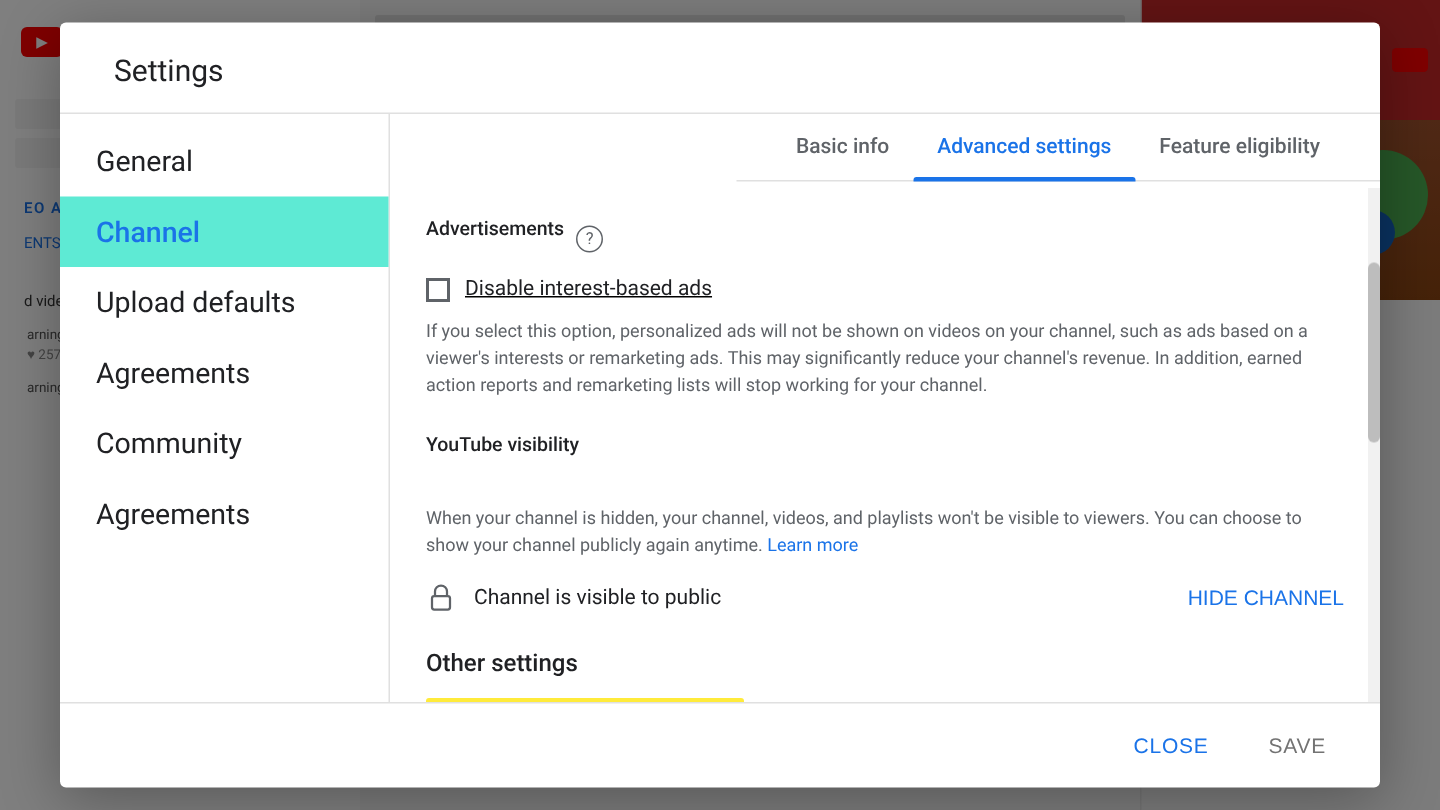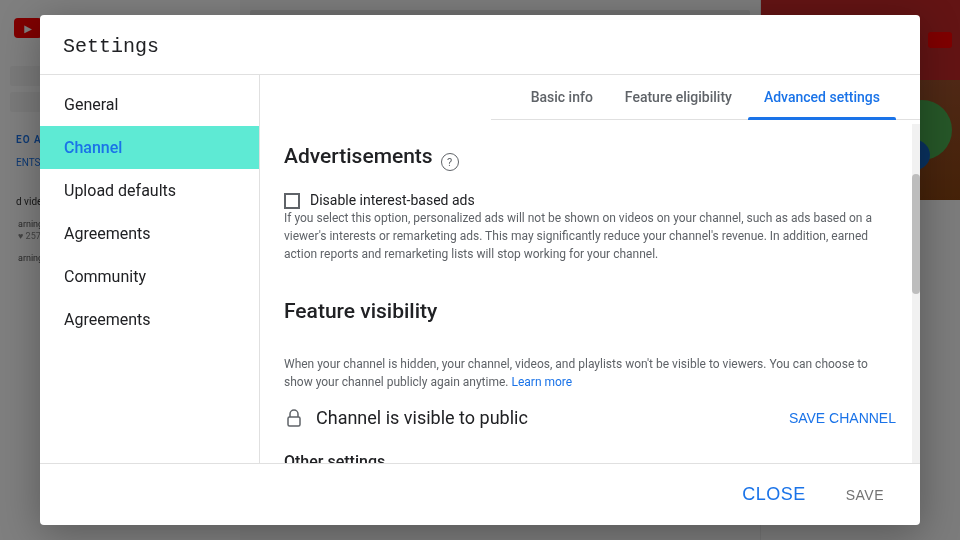--- a/index.html
+++ b/index.html
@@ -85,24 +85,23 @@
       width: 880px;
       height: 510px;
       border-radius: 4px;
       box-shadow: 0 8px 40px rgba(0,0,0,0.3);
       display: flex;
       flex-direction: column;
       overflow: hidden;
     }
 
     .dialog-header {
-      padding: 20px 23px 16px;
+      padding: 20px 36px 16px;
       border-bottom: 1px solid #e0e0e0;
       flex-shrink: 0;
-      font-family: Liberation Mono, monospace;
     }
 
     .dialog-title {
       font-size: 20px;
       font-weight: 400;
       color: #202124;
     }
 
     .dialog-body {
       display: flex;
@@ -114,21 +113,21 @@
     .settings-sidebar {
       width: 220px;
       border-right: 1px solid #e0e0e0;
       padding: 8px 0;
       flex-shrink: 0;
     }
 
     .sidebar-item {
       padding: 12px 24px;
       cursor: pointer;
-      font-size: 16px;
+      font-size: 19px;
       color: #202124;
       font-weight: 400;
     }
 
     .sidebar-item.active {
       background: #5eead4;
       color: #1a73e8;
       font-weight: 500;
     }
 
@@ -206,21 +205,21 @@
       top: 50px;
       right: 0;
       width: 8px;
       height: 120px;
       background: #bdbdbd;
       border-radius: 4px;
     }
 
     
     .section-title {
-      font-size: 21px;
+      font-size: 13px;
       font-weight: 500;
       color: #202124;
       margin-bottom: 12px;
     }
 
     .section-title-row {
       display: flex;
       align-items: center;
       gap: 8px;
       margin-bottom: 12px;
@@ -237,40 +236,42 @@
       font-size: 11px;
       color: #5f6368;
       cursor: pointer;
       flex-shrink: 0;
     }
 
     .checkbox-row {
       display: flex;
       align-items: flex-start;
       gap: 10px;
+      margin-bottom: 10px;
+      text-decoration: underline;
     }
 
     .checkbox {
       width: 16px;
       height: 16px;
       border: 2px solid #5f6368;
       flex-shrink: 0;
       margin-top: 1px;
     }
 
     .checkbox-label {
       font-size: 14px;
       color: #202124;
     }
 
     .description-text {
       font-size: 12px;
       color: #5f6368;
       line-height: 1.5;
-      margin-bottom: 36px;
+      margin-bottom: 24px;
     }
 
     .section-divider {
       margin-bottom: 20px;
     }
 
     
     .visibility-description {
       font-size: 12px;
       color: #5f6368;
@@ -300,21 +301,21 @@
 
     .lock-icon-wrap {
       width: 20px;
       height: 20px;
       display: flex;
       align-items: center;
       justify-content: center;
     }
 
     .visibility-text {
-      font-size: 18px;
+      font-size: 14px;
       color: #202124;
     }
 
     .hide-channel-btn {
       font-size: 14px;
       font-weight: 500;
       color: #1a73e8;
       cursor: pointer;
       background: none;
       border: none;
@@ -358,21 +359,21 @@
       align-items: center;
       padding: 12px 20px;
       border-top: 1px solid #e0e0e0;
       gap: 8px;
       flex-shrink: 0;
     }
 
     .btn-text {
       background: none;
       border: none;
-      font-size: 18px;
+      font-size: 14px;
       font-weight: 500;
       color: #1a73e8;
       cursor: pointer;
       padding: 8px 16px;
       border-radius: 4px;
       text-transform: uppercase;
       letter-spacing: 0.5px;
     }
 
     .btn-save {
@@ -485,55 +486,55 @@
         <div class="sidebar-item">Upload defaults</div>
         <div class="sidebar-item">Agreements</div>
         <div class="sidebar-item">Community</div>
         <div class="sidebar-item">Agreements</div>
       </div>
 
       <div class="settings-main">
 
         <div class="tabs-bar">
           <div class="tab">Basic info</div>
+          <div class="tab active">Advanced settings</div>
           <div class="tab">Feature eligibility</div>
-          <div class="tab active">Advanced settings</div>
         </div>
 
         <div class="settings-content">
 
           <div class="section-divider">
             <div class="section-title-row">
               <span class="section-title">Advertisements</span>
               <div class="help-icon">?</div>
             </div>
             <div class="checkbox-row">
               <div class="checkbox"></div>
               <span class="checkbox-label">Disable interest-based ads</span>
             </div>
             <p class="description-text">If you select this option, personalized ads will not be shown on videos on your channel, such as ads based on a viewer's interests or remarketing ads. This may significantly reduce your channel's revenue. In addition, earned action reports and remarketing lists will stop working for your channel.</p>
           </div>
 
           <div class="section-divider">
-            <div class="section-title">Feature visibility</div>
+            <div class="section-title">YouTube visibility</div>
             <p class="visibility-description">
               <span>When your channel is hidden, your channel, videos, and playlists won't be visible to viewers. You can choose to show your channel publicly again anytime.</span>
               <a class="learn-more">Learn more</a>
             </p>
             <div class="visibility-row">
               <div class="visibility-left">
                 <div class="lock-icon-wrap">
                   <svg width="18" height="20" viewBox="0 0 18 20" fill="none">
                     <rect x="3" y="9" width="12" height="9" rx="1.5" stroke="#5f6368" stroke-width="1.5" fill="none"></rect>
                     <path d="M5 9V6a4 4 0 0 1 8 0v3" stroke="#5f6368" stroke-width="1.5" fill="none"></path>
                   </svg>
                 </div>
                 <span class="visibility-text">Channel is visible to public</span>
               </div>
-              <button class="hide-channel-btn">SAVE CHANNEL</button>
+              <button class="hide-channel-btn">HIDE CHANNEL</button>
             </div>
           </div>
 
           <div>
             <div class="other-settings-title">Other settings</div>
 
             <div style="margin-bottom:10px;">
               <a class="settings-link highlighted">
                 <span>Manage YouTube account</span>
                 <span class="external-icon">↗</span>

